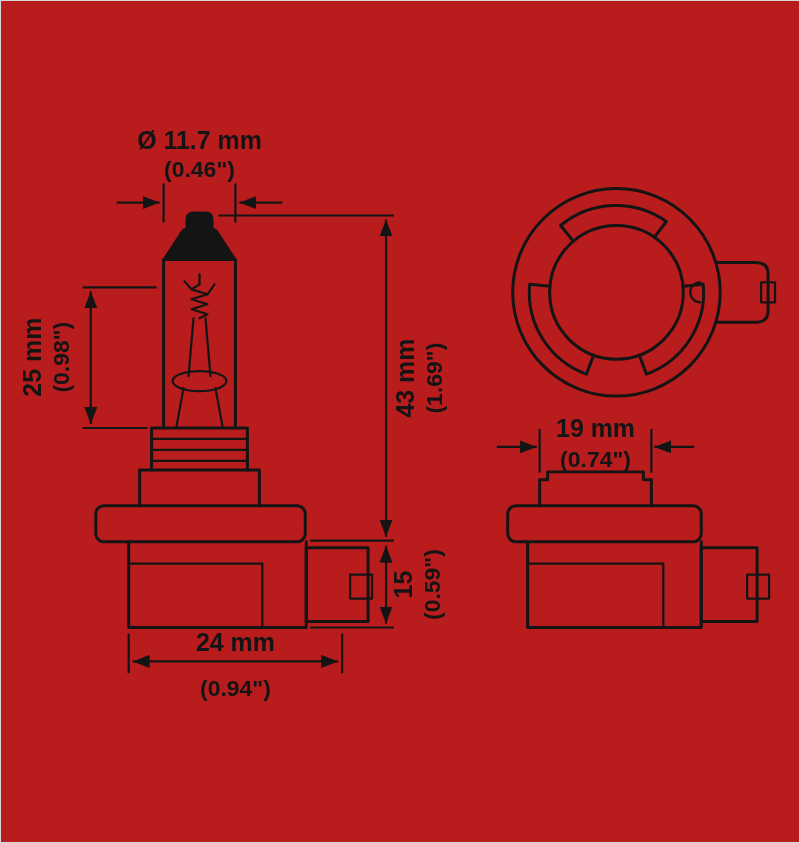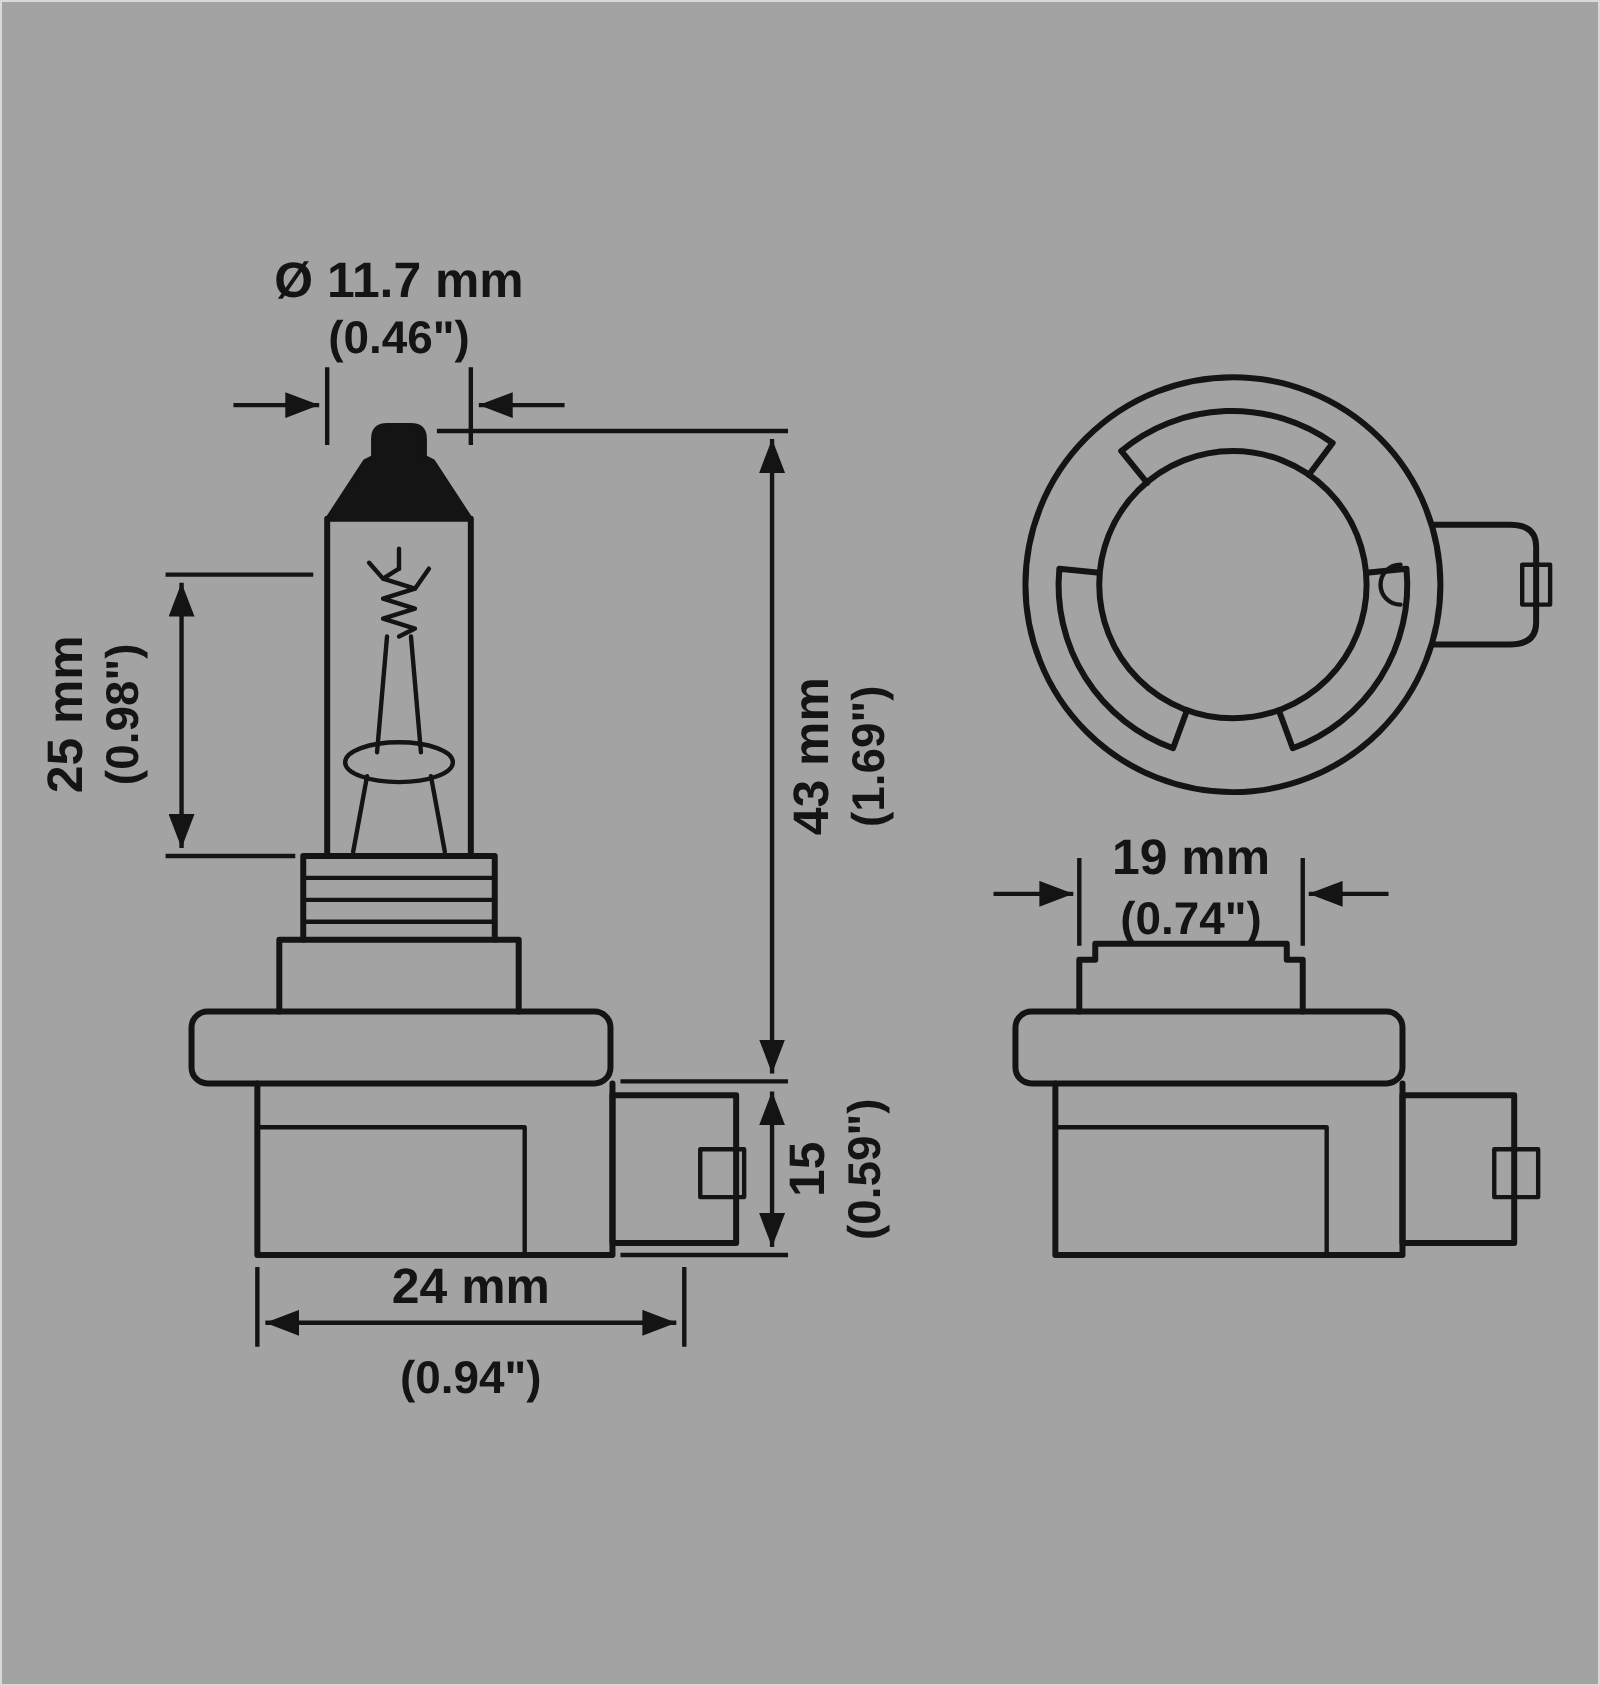--- a/index.html
+++ b/index.html
@@ -1,18 +1,18 @@
 <!DOCTYPE html>
 <html><head>
 <meta charset="utf-8">
 <style>
   html,body{margin:0;padding:0;background:#fff;}
   .canvas{
     width:800px;height:843px;box-sizing:border-box;
-    background:#a3a3a3;border:1px solid #d9d9d9;
+    background:#b91c1c;border:1px solid #d9d9d9;
     overflow:hidden;position:relative;
     font-family:"Liberation Sans", sans-serif;
   }
   svg{display:block;}
   .obj path, .obj line, .obj rect, .obj circle, .obj ellipse, .obj polyline{
     fill:none;stroke:#141414;stroke-width:3;
     stroke-linecap:round;stroke-linejoin:round;
   }
   .obj .thin{stroke-width:2.2;}
   .obj .filled{fill:#141414;stroke:#141414;stroke-width:2;}

